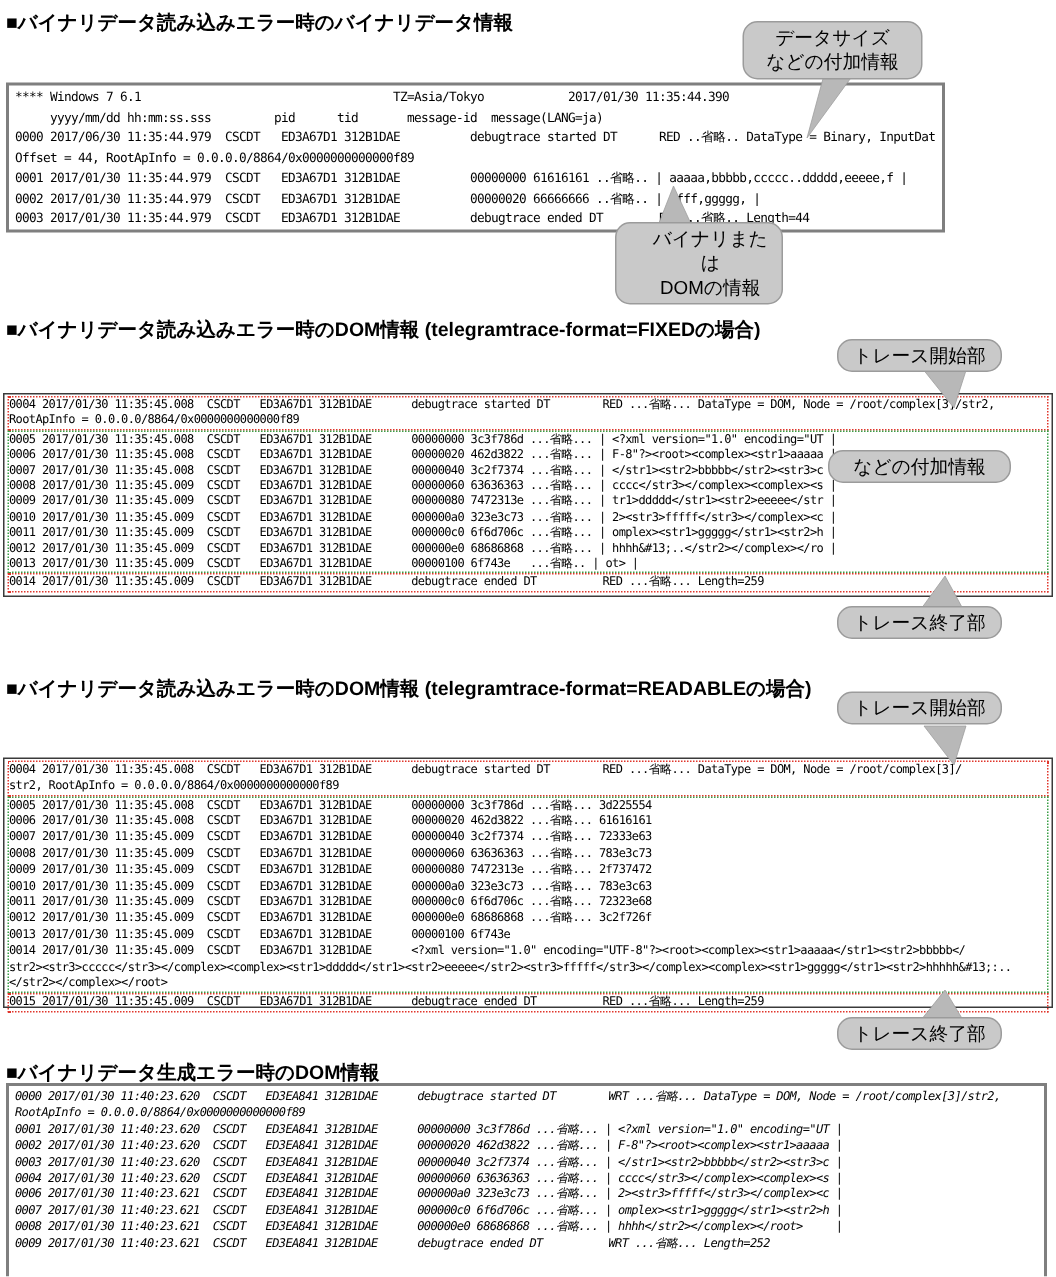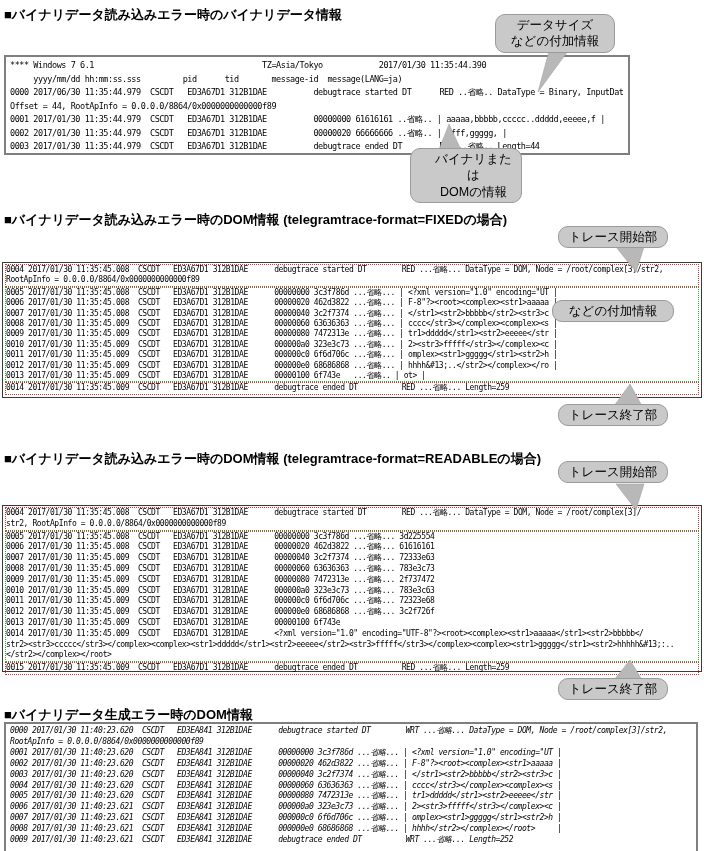--- a/index.html
+++ b/index.html
@@ -92,21 +92,20 @@
   </div>
 
   <div class="logbox box-style-a fs4" style="left:4px;top:722px;width:694px;height:156px;font-style:italic;">
     <div>
         <div class="log-line">0000 2017/01/30 11:40:23.620  CSCDT   ED3EA841 312B1DAE      debugtrace started DT        WRT ...省略... DataType = DOM, Node = /root/complex[3]/str2,</div>
         <div class="log-line">RootApInfo = 0.0.0.0/8864/0x0000000000000f89</div>
         <div class="log-line">0001 2017/01/30 11:40:23.620  CSCDT   ED3EA841 312B1DAE      00000000 3c3f786d ...省略... | &lt;?xml version="1.0" encoding="UT |</div>
         <div class="log-line">0002 2017/01/30 11:40:23.620  CSCDT   ED3EA841 312B1DAE      00000020 462d3822 ...省略... | F-8"?&gt;&lt;root&gt;&lt;complex&gt;&lt;str1&gt;aaaaa |</div>
         <div class="log-line">0003 2017/01/30 11:40:23.620  CSCDT   ED3EA841 312B1DAE      00000040 3c2f7374 ...省略... | &lt;/str1&gt;&lt;str2&gt;bbbbb&lt;/str2&gt;&lt;str3&gt;c |</div>
         <div class="log-line">0004 2017/01/30 11:40:23.620  CSCDT   ED3EA841 312B1DAE      00000060 63636363 ...省略... | cccc&lt;/str3&gt;&lt;/complex&gt;&lt;complex&gt;&lt;s |</div>
-        <div class="log-line">0005 2017/01/30 11:40:23.620  CSCDT   ED3EA841 312B1DAE      00000080 7472313e ...省略... | tr1&gt;ddddd&lt;/str1&gt;&lt;str2&gt;eeeee&lt;/str |</div>
         <div class="log-line">0006 2017/01/30 11:40:23.621  CSCDT   ED3EA841 312B1DAE      000000a0 323e3c73 ...省略... | 2&gt;&lt;str3&gt;fffff&lt;/str3&gt;&lt;/complex&gt;&lt;c |</div>
         <div class="log-line">0007 2017/01/30 11:40:23.621  CSCDT   ED3EA841 312B1DAE      000000c0 6f6d706c ...省略... | omplex&gt;&lt;str1&gt;ggggg&lt;/str1&gt;&lt;str2&gt;h |</div>
         <div class="log-line">0008 2017/01/30 11:40:23.621  CSCDT   ED3EA841 312B1DAE      000000e0 68686868 ...省略... | hhhh&lt;/str2&gt;&lt;/complex&gt;&lt;/root&gt;     |</div>
         <div class="log-line">0009 2017/01/30 11:40:23.621  CSCDT   ED3EA841 312B1DAE      debugtrace ended DT          WRT ...省略... Length=252</div>
       </div>
   </div>
 
   <svg class="pointer-layer" width="704" height="851">
     <polygon points="552,40 576,40 538,92" class="ptr" fill="#b8b8b8" stroke="#9b9b9b" stroke-width="0.5"></polygon>
     <polygon points="438,152 462,152 449,124" class="ptr" fill="#b8b8b8" stroke="#9b9b9b" stroke-width="0.5"></polygon>

